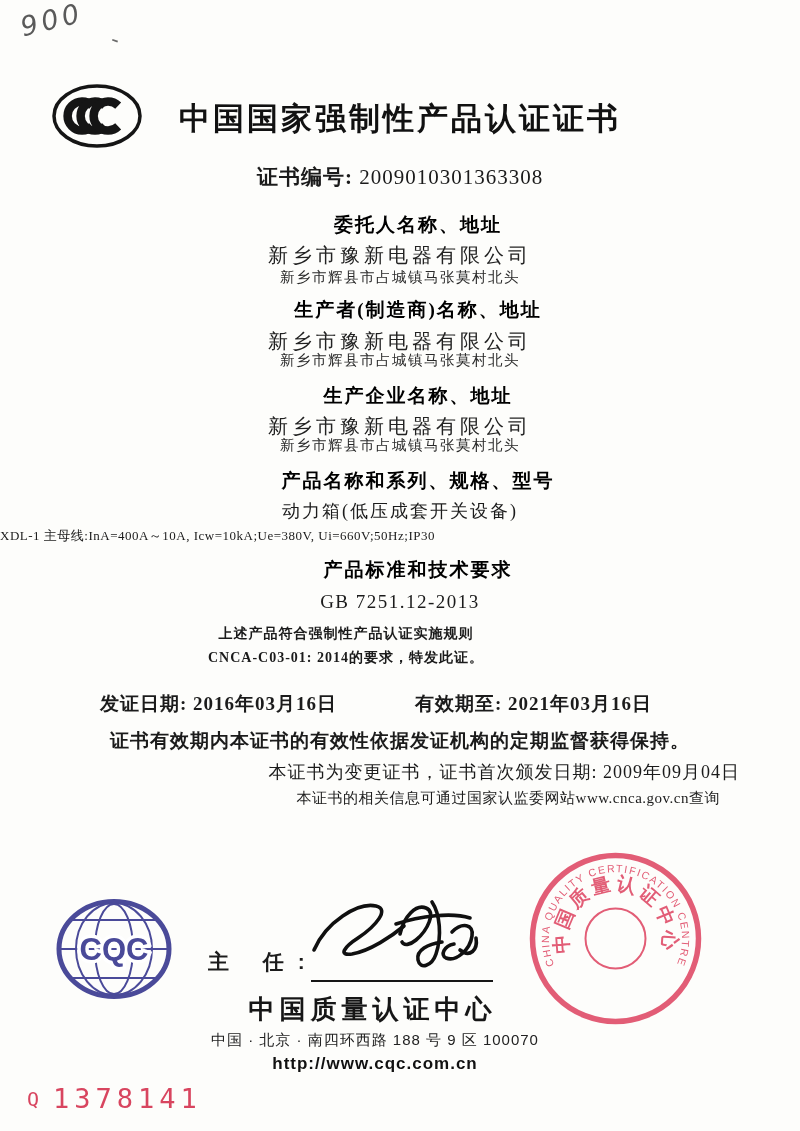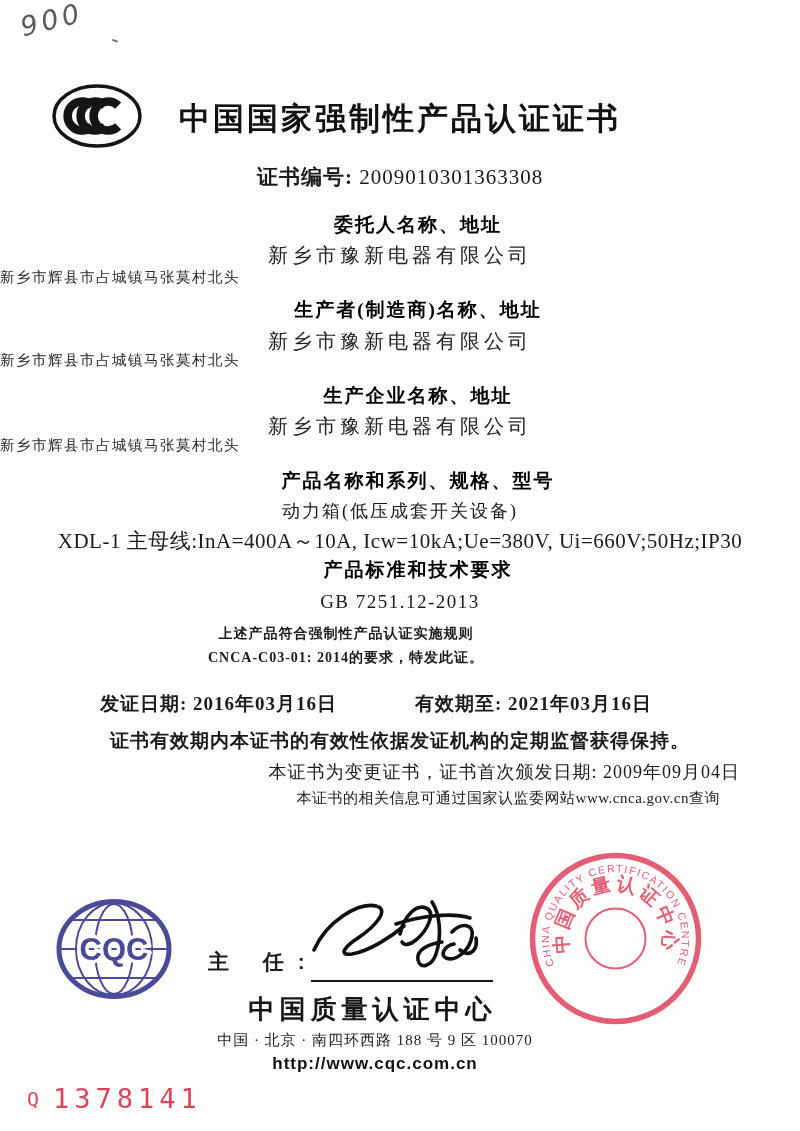--- a/index.html
+++ b/index.html
@@ -63,34 +63,35 @@
   .sec-company {
     width: 800px; left: 0;
     font-size: 20px;
     text-align: center;
     letter-spacing: 4px;
     color: #222;
   }
   .sec-address {
     width: 800px; left: 0;
     font-size: 14.5px;
+    text-align: center;
     letter-spacing: 1.5px;
     color: #2a2a2a;
   }
 
   .product-name {
     left: 0; top: 499px; width: 800px;
     font-size: 18px;
     text-align: center;
     letter-spacing: 2px;
   }
   .product-spec {
     left: 0; top: 527px; width: 800px;
-    font-size: 21px;
-    text-align: center;
+    font-size: 13px;
+    text-align: left;
     letter-spacing: 0.5px;
   }
   .gb-value {
     left: 0; top: 591px; width: 800px;
     font-size: 19px;
     text-align: center;
     letter-spacing: 1.5px;
   }
 
   .statement {
@@ -148,21 +149,21 @@
     text-align: center;
     letter-spacing: 5px;
     font-family: "Liberation Sans", "DejaVu Sans", sans-serif;
     color: #161616;
   }
   .org-address {
     left: 0; top: 1031px; width: 750px;
     font-size: 15px;
     text-align: center;
     letter-spacing: 1px;
-    font-family: Liberation Serif, serif;
+    font-family: Liberation Sans, sans-serif;
     color: #222;
   }
   .org-website {
     left: 0; top: 1054px; width: 750px;
     font-size: 17px;
     font-weight: bold;
     text-align: center;
     letter-spacing: 1px;
     font-family: "Liberation Sans", "DejaVu Sans", sans-serif;
     color: #111;

